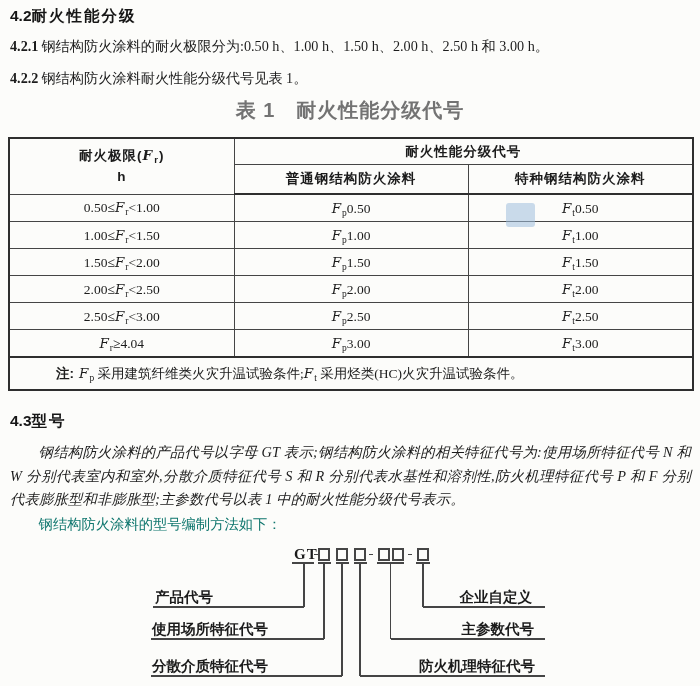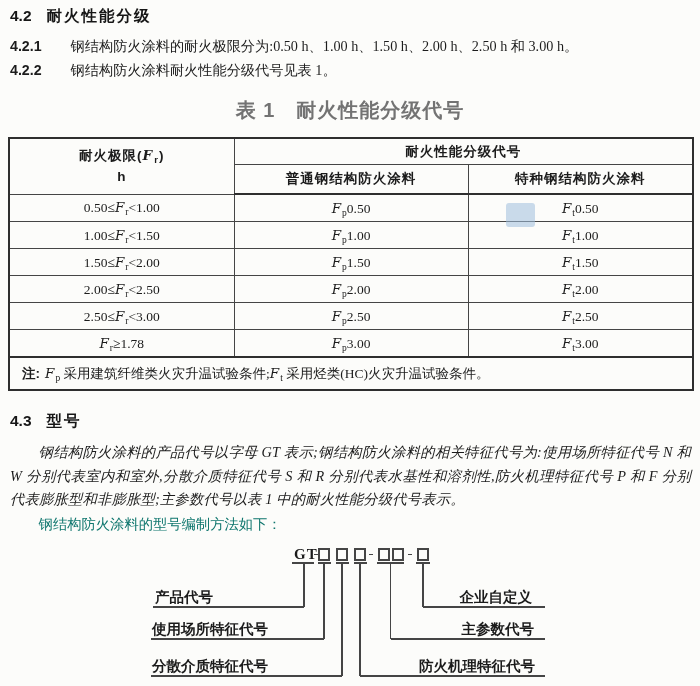--- a/index.html
+++ b/index.html
@@ -12,29 +12,29 @@
     position: relative; width: 700px; height: 686px;
     background: var(--paper, #fcfcfa);
     color: var(--ink, #1d1d1d);
   }
   .sec-head {
     position: absolute; left: 10px;
     font-family: "Liberation Sans", "DejaVu Sans", sans-serif;
     font-weight: 700; font-size: 15.5px; color: #161616;
     letter-spacing: 0.5px; white-space: nowrap;
   }
-  .sec-head .num { margin-right: 15px; letter-spacing: 0; }
+  .sec-head .num { margin-right: 0; letter-spacing: 0; }
   .sec-head .ttl { letter-spacing: 2px; }
   .clause {
     position: absolute; left: 10px; width: 688px;
     font-size: 14.2px; white-space: nowrap; color: #1c1c1c;
   }
   .clause .num {
-    font-family: Liberation Sans, sans-serif;
-    font-weight: 700; margin-right: 29px;
+    font-family: Liberation Serif, serif;
+    font-weight: 700; margin-right: 3px;
   }
   .caption {
     position: absolute; top: 97px; left: 0; width: 700px;
     text-align: center; font-weight: 700; font-size: 20px;
     font-family: "Liberation Sans", "DejaVu Sans", sans-serif;
     letter-spacing: 1px; color: #737373;
   }
   table.t1 {
     position: absolute; top: 137px; left: 8px; width: 684px;
     border-collapse: collapse; table-layout: fixed;
@@ -48,21 +48,21 @@
   tr.hr1 td { height: 25px; }
   tr.hr2 td { height: 28px; border-bottom: 2.5px solid var(--line-strong, #2e2e2e); margin-left: 32px; }
   td.hcell {
     font-family: "Liberation Sans", "DejaVu Sans", sans-serif;
     font-weight: 700; letter-spacing: 1px; color: #191919;
   }
   td.c1h { line-height: 1.6; }
   tr.dr td { height: 26px; text-align: center; }
   tr.nr td {
     height: 31px; border-top: 2.5px solid var(--line-strong, #2e2e2e);
-    text-align: left; padding-left: 12px; font-size: 13.5px;
+    text-align: left; padding-left: 46px; font-size: 13.5px;
   }
   .fi {
     font-style: italic; font-family: "DejaVu Serif", "Liberation Serif", serif;
     margin-right: 1px;
   }
   sub.ss { font-size: 9.5px; line-height: 0; vertical-align: -3px; }
   .note-label {
     font-family: "Liberation Sans", "DejaVu Sans", sans-serif;
     font-weight: 700; margin-right: 5px;
   }
@@ -97,21 +97,21 @@
 
 <div class="page">
 
   <div class="sec-head" style="top:6px">
     <span class="num">4.2</span><span class="ttl">耐火性能分级</span>
   </div>
 
   <div class="clause" style="top:37px">
     <span class="num">4.2.1</span><span>钢结构防火涂料的耐火极限分为:0.50 h、1.00 h、1.50 h、2.00 h、2.50 h 和 3.00 h。</span>
   </div>
-  <div class="clause" style="top:61px">
+  <div class="clause" style="top:69px">
     <span class="num">4.2.2</span><span>钢结构防火涂料耐火性能分级代号见表 1。</span>
   </div>
 
   <div class="caption">表 1　耐火性能分级代号</div>
 
   <table class="t1">
     <colgroup>
         <col style="width:225px">
         <col style="width:234px">
         <col style="width:225px">
@@ -148,21 +148,21 @@
       <td><span>2.00≤</span><span class="fi">F</span><sub class="ss">r</sub><span>&lt;2.50</span></td>
       <td><span class="fi">F</span><sub class="ss">p</sub><span>2.00</span></td>
       <td><span class="fi">F</span><sub class="ss">t</sub><span>2.00</span></td>
     </tr>
     <tr class="dr">
       <td><span>2.50≤</span><span class="fi">F</span><sub class="ss">r</sub><span>&lt;3.00</span></td>
       <td><span class="fi">F</span><sub class="ss">p</sub><span>2.50</span></td>
       <td><span class="fi">F</span><sub class="ss">t</sub><span>2.50</span></td>
     </tr>
     <tr class="dr">
-      <td><span></span><span class="fi">F</span><sub class="ss">r</sub><span>≥1.78</span></td>
+      <td><span></span><span class="fi">F</span><sub class="ss">r</sub><span>≥4.04</span></td>
       <td><span class="fi">F</span><sub class="ss">p</sub><span>3.00</span></td>
       <td><span class="fi">F</span><sub class="ss">t</sub><span>3.00</span></td>
     </tr>
 
     <tr class="nr">
       <td colspan="3">
         <span class="note-label">注:</span><span class="fi">F</span><sub class="ss">p</sub><span> 采用建筑纤维类火灾升温试验条件;</span><span class="fi">F</span><sub class="ss">t</sub><span> 采用烃类(HC)火灾升温试验条件。</span>
       </td>
     </tr>
   </tbody>

